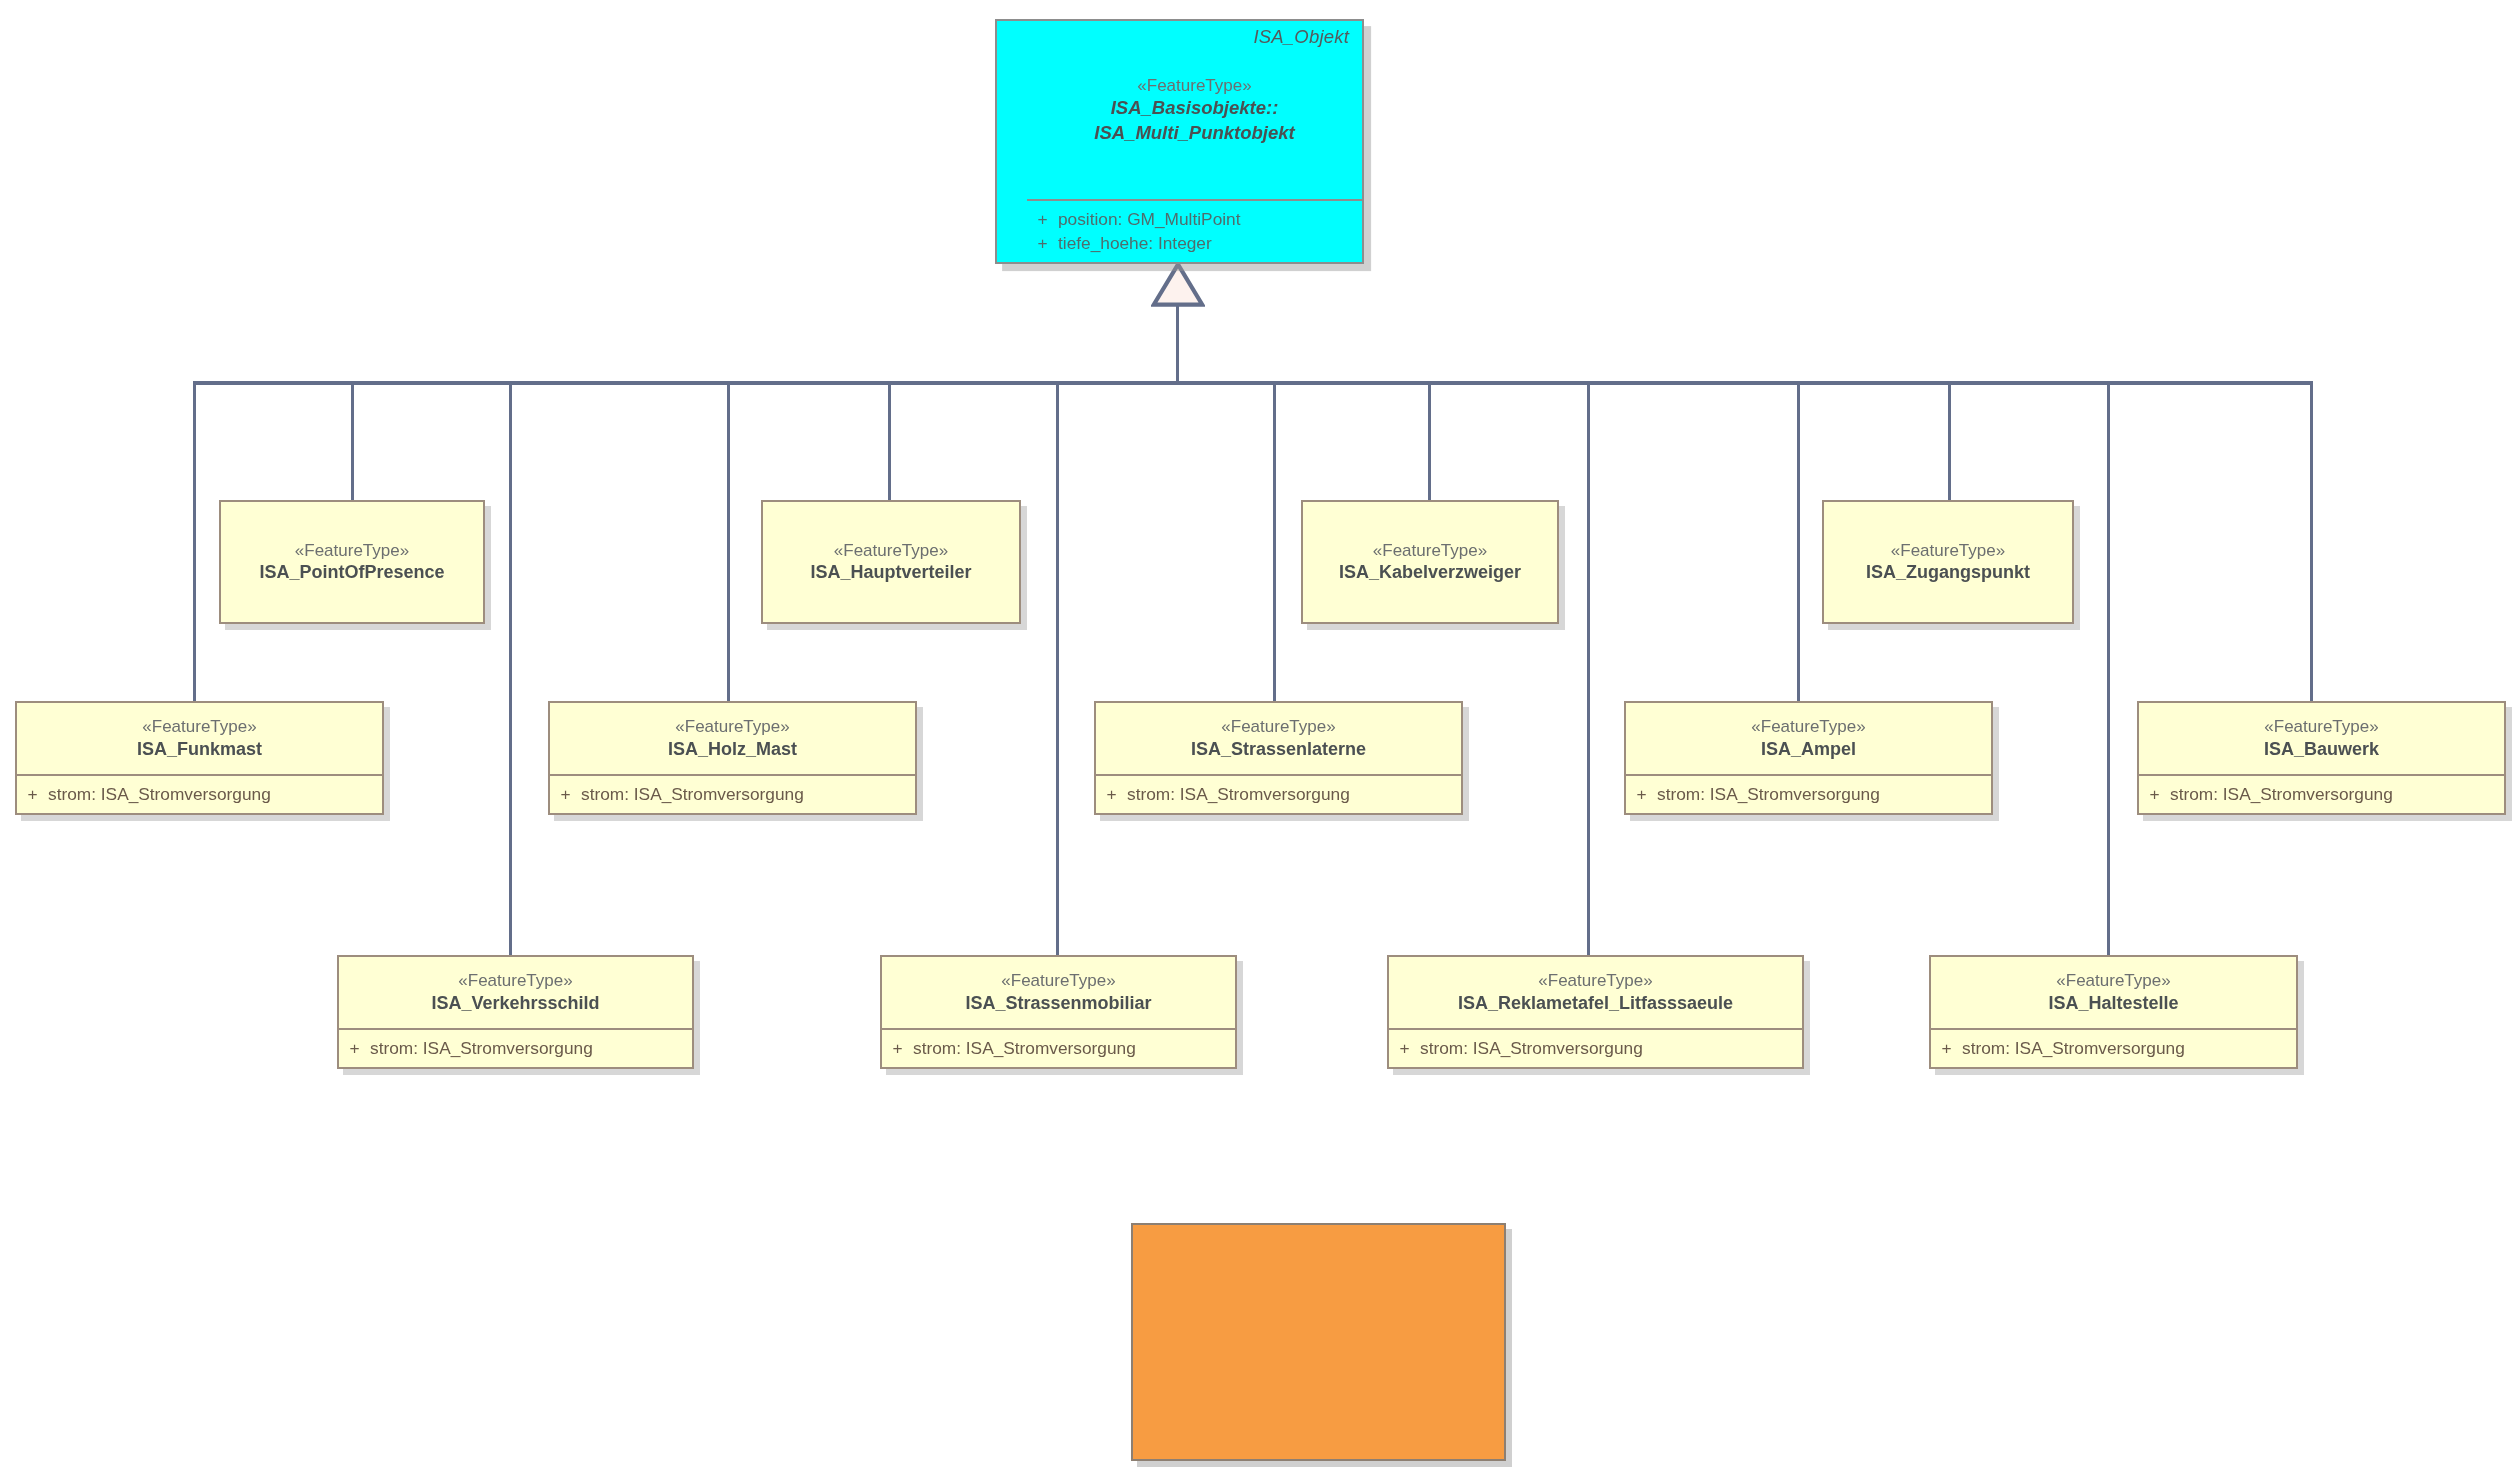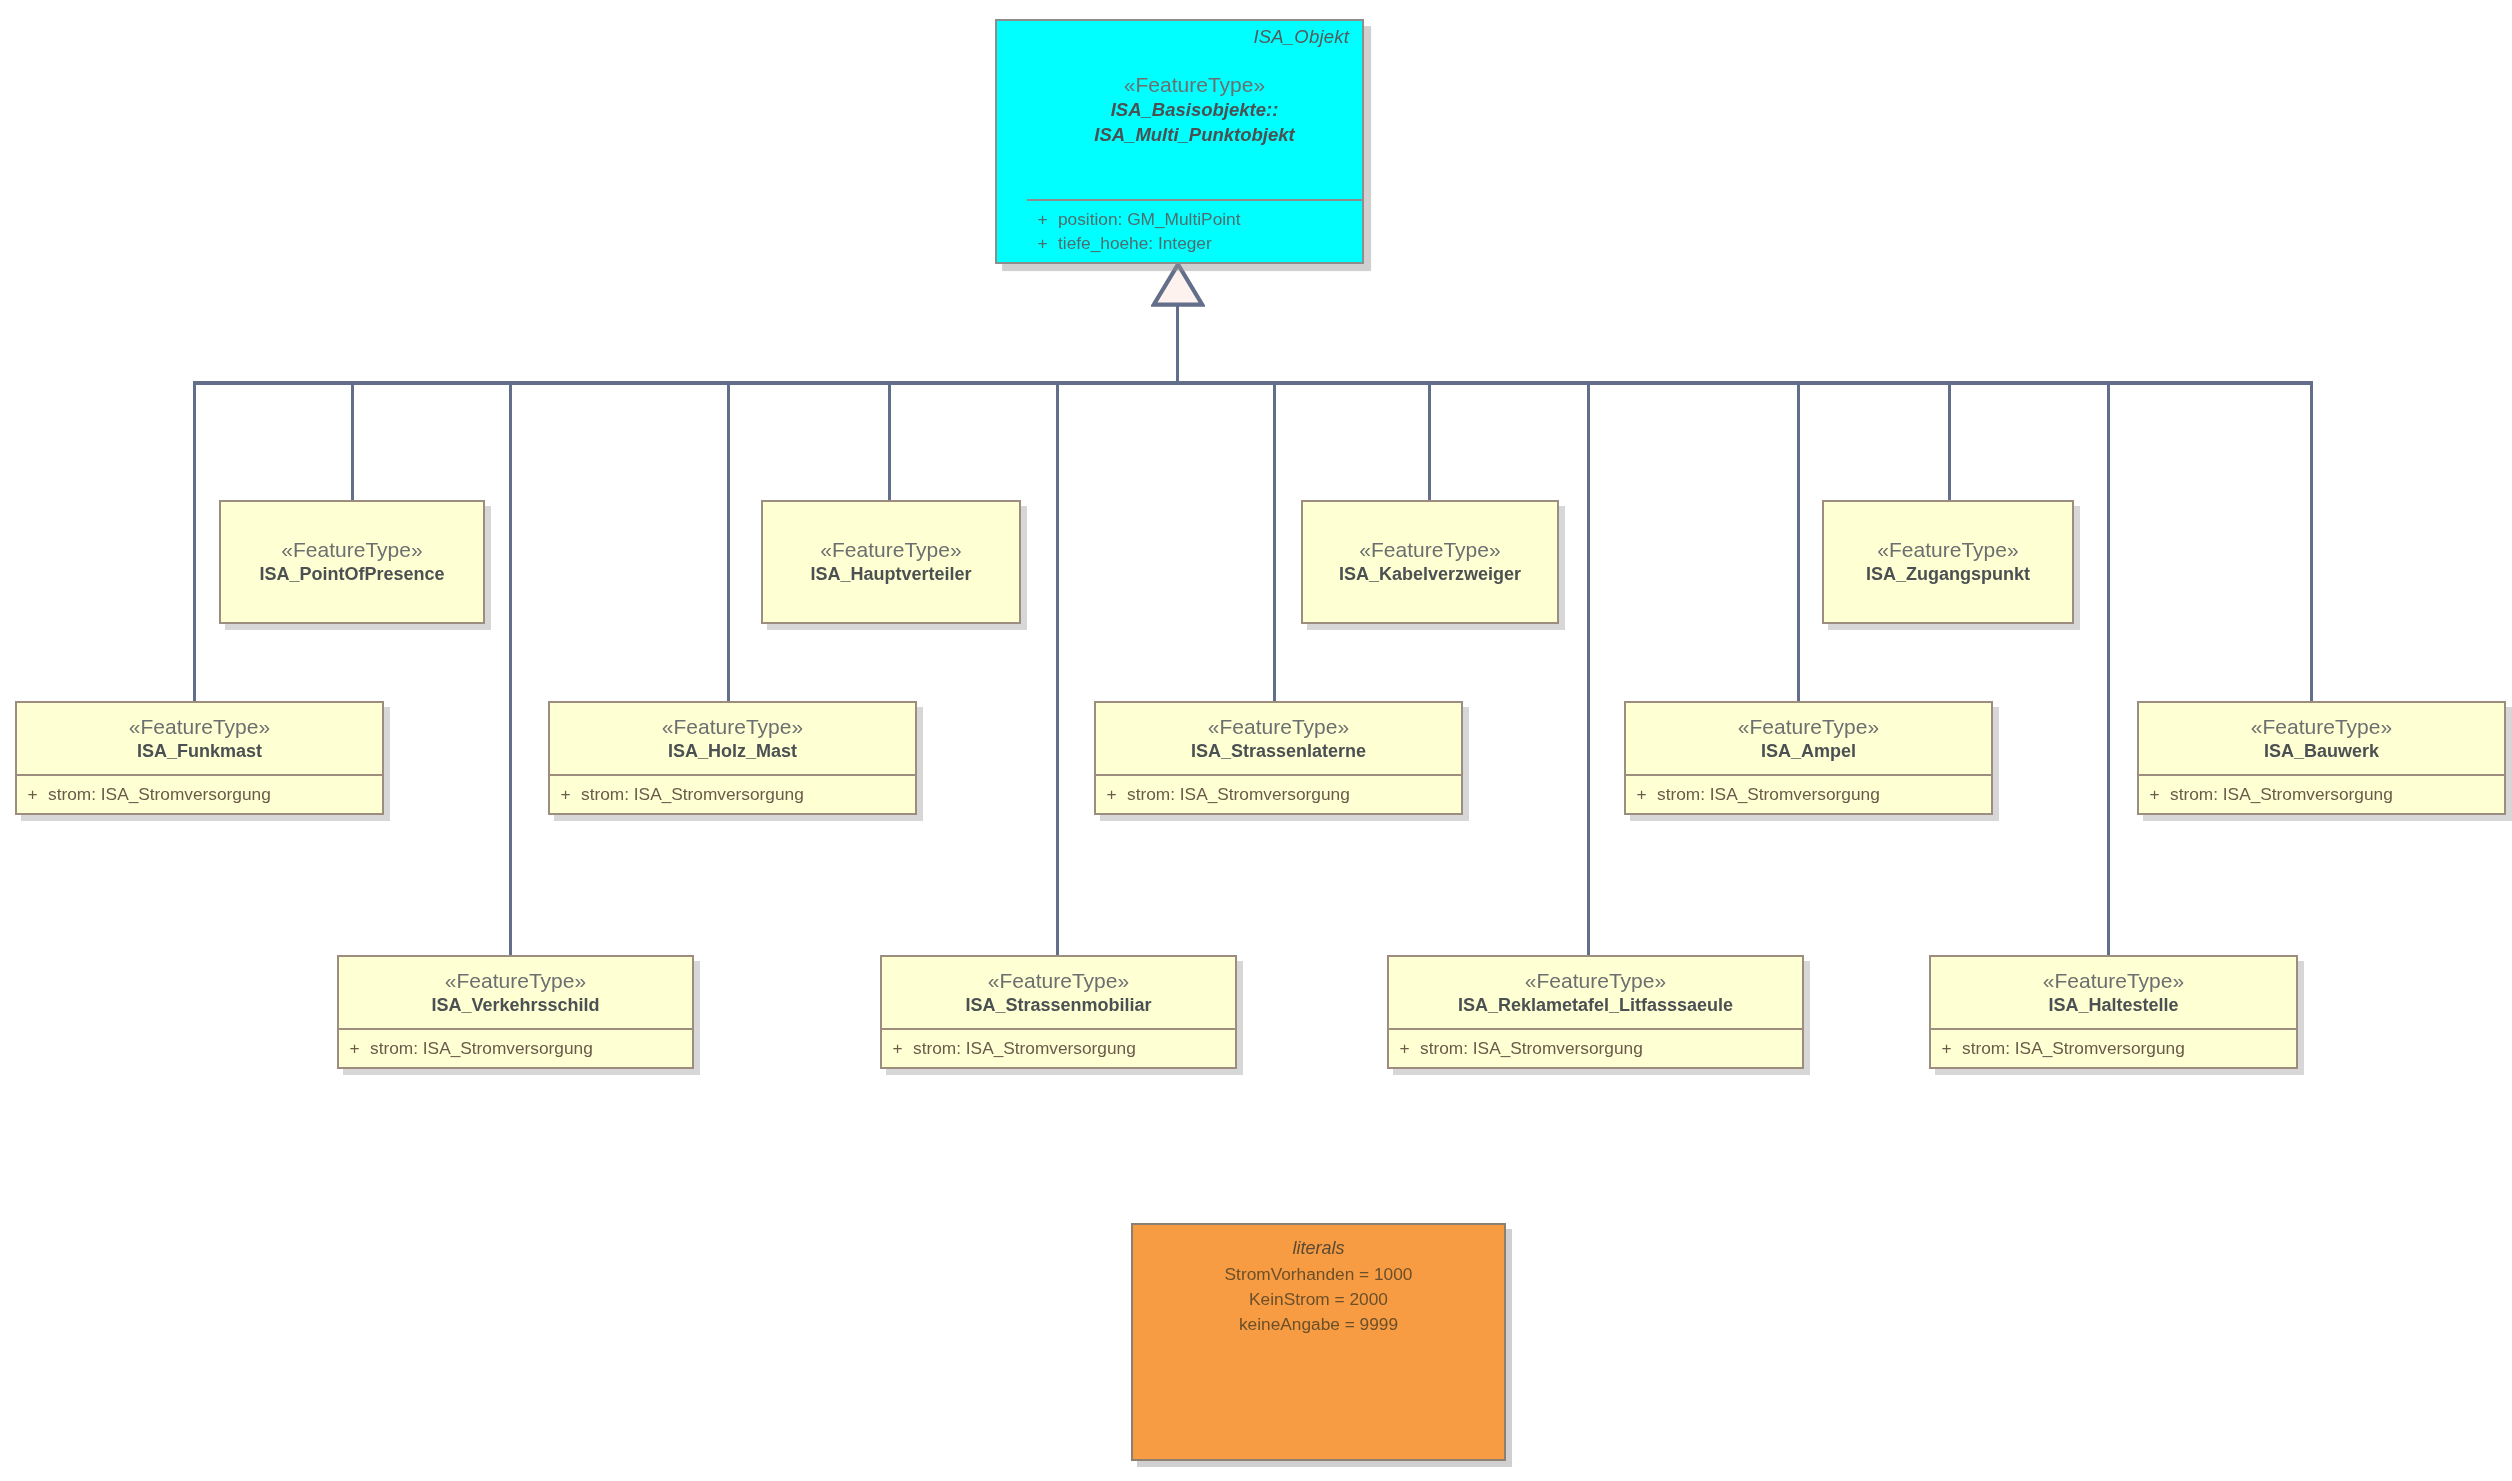--- a/index.html
+++ b/index.html
@@ -77,21 +77,21 @@
     position:absolute;
     top:4.8px;
     right:13px;
     font-size:18.5px;
     font-style:italic;
     color:#555a5c;
     letter-spacing:0.2px;
   }
 
   .stereotype{
-    font-size:21px;
+    font-size:17px;
     color:#6c6f70;
     line-height:1.25;
     text-align:right;
     white-space:nowrap;
   }
   .cname{
     font-size:18px;
     font-weight:bold;
     color:#4b5052;
     line-height:1.3;
@@ -331,22 +331,16 @@
     </div>
     <div class="compartment attrs">
       <div class="attr">
         <span class="vis">+</span>
         <span class="sig">strom: ISA_Stromversorgung</span>
       </div>
     </div>
   </div>
 
   <div class="node enumnode" style="left:1131px;top:1223px;width:375px;height:238px;">
-    <div class="compartment attrs" style="padding-top:10.7px;">
-      <div class="lit-title">literals</div>
-      <div class="lit">StromVorhanden = 1000</div>
-      <div class="lit">KeinStrom = 2000</div>
-      <div class="lit">keineAngabe = 9999</div>
-    </div>
   </div>
 
 </div>
 
 
 </body></html>

